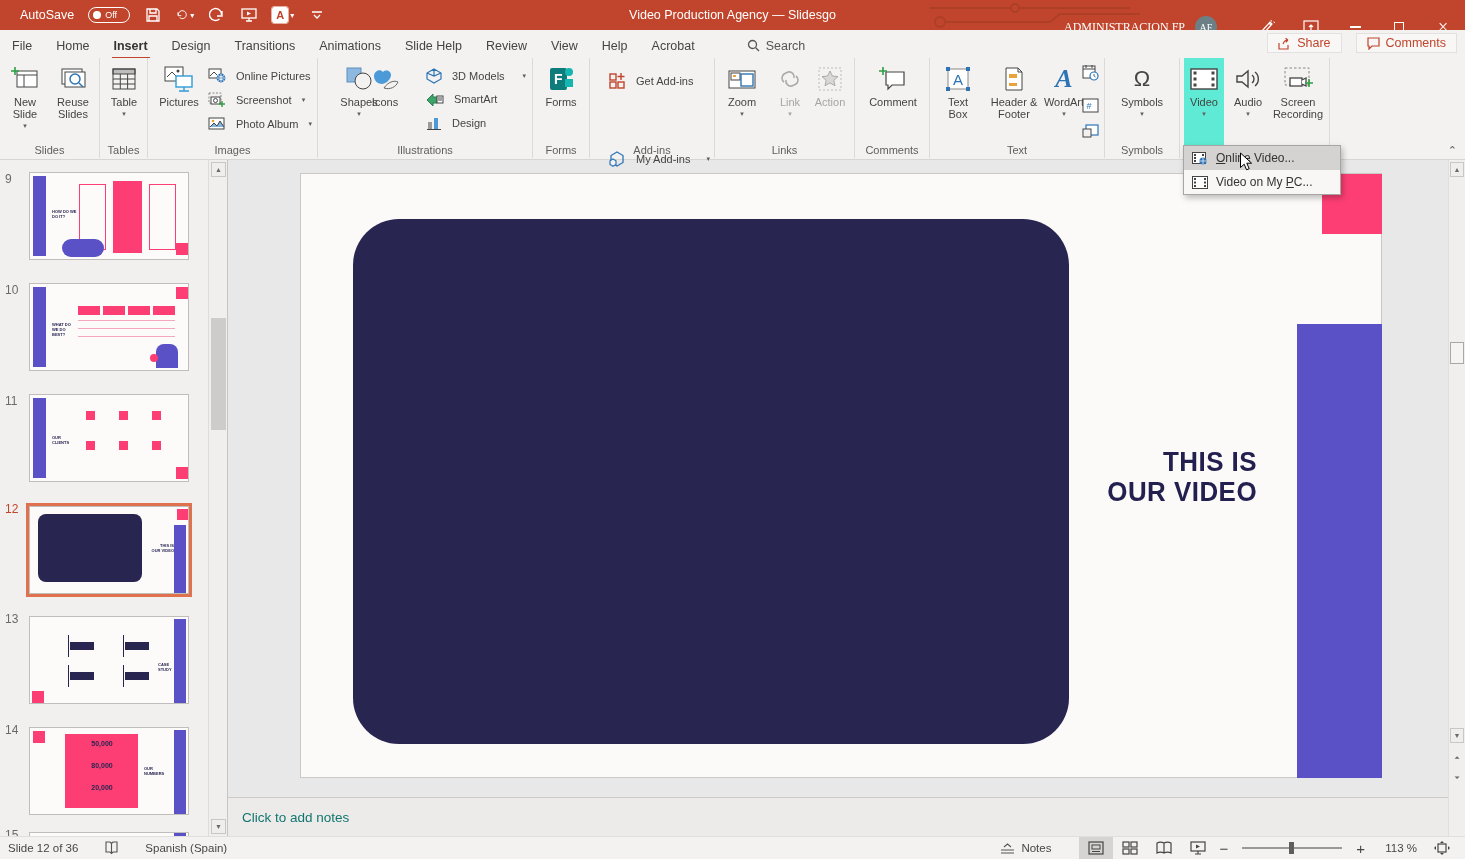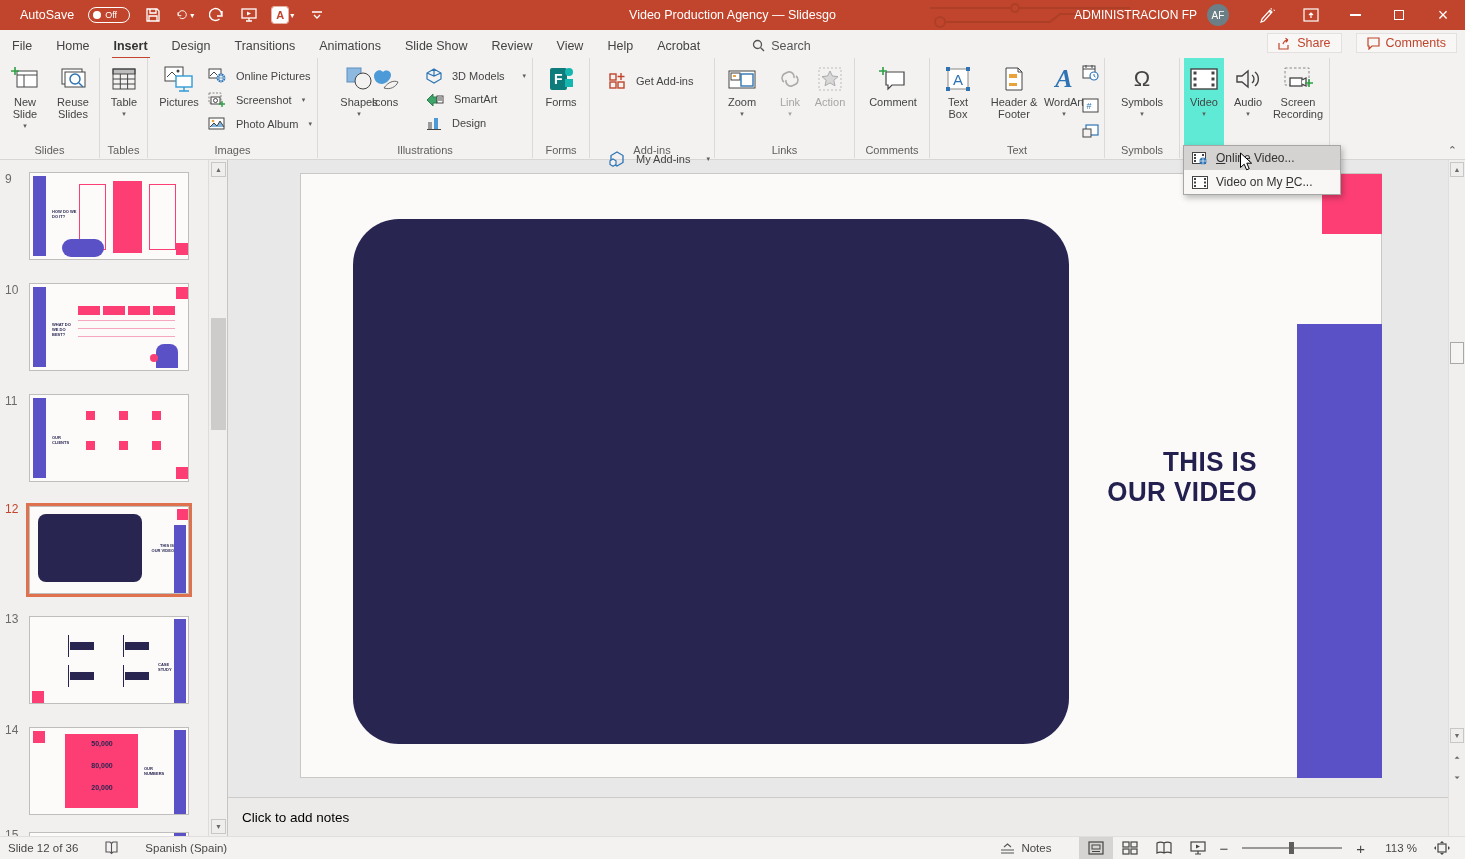--- a/index.html
+++ b/index.html
@@ -12,23 +12,23 @@
   .qat { position:absolute; left:20px; top:0; height:30px; display:flex; align-items:center; gap:14px; }
   .qat .txt { font-size:12.5px; }
   .toggle { width:42px; height:16px; border:1px solid #fff; border-radius:9px; display:flex; align-items:center; padding:0 4px; gap:4px; }
   .toggle .dot { width:8px; height:8px; border-radius:50%; background:#fff; }
   .toggle .off { font-size:9px; }
   .qicon { width:18px; height:18px; display:flex; align-items:center; justify-content:center; }
   .qicon svg { display:block; }
   .abox { width:16px; height:16px; background:#fff; color:#C0452C; font-size:11px; font-weight:bold; display:flex; align-items:center; justify-content:center; border-radius:2px; outline:1px solid #e5b2a5; }
   .dv-w { font-size:8px; color:#fff; margin-left:2px; }
   .tb-title { position:absolute; left:0; right:0; top:0; height:30px; display:flex; align-items:center; justify-content:center; font-size:12.5px; pointer-events:none; }
-  .tb-right { position:absolute; right:0; top:0; height:30px; display:flex; align-items:center; }
+  .tb-right { position:absolute; right:0; top:12px; height:30px; display:flex; align-items:center;font-family:Liberation Serif, serif; }
   .tb-user { font-size:12px; margin-right:10px; }
-  .avatar { width:22px; height:22px; border-radius:50%; background:#6d7f86; color:#fff; font-size:10px; display:flex; align-items:center; justify-content:center; margin-right:16px; }
+  .avatar { width:22px; height:22px; border-radius:50%; background:#6d7f86; color:#fff; font-size:10px; display:flex; align-items:center; justify-content:center; margin-right:28px; }
   .tb-btn { width:44px; height:30px; display:flex; align-items:center; justify-content:center; color:#fff; font-size:14px; }
   .max-sq { width:10px; height:10px; border:1.4px solid #fff; }
   .min-bar { width:11px; height:1.6px; background:#fff; }
 
   
   .tabrow { position:absolute; left:0; top:30px; width:1465px; height:32px; background:#F3F2F1; border-bottom:1px solid #E1DFDD; display:flex; align-items:center; font-size:12.5px; color:#444; }
   .tab { padding:0 12px; height:28px; display:flex; align-items:center; position:relative; }
   .tab.active { font-weight:bold; color:#333; }
   .tab.active::after { content:""; position:absolute; left:10px; right:10px; bottom:0; height:3px; background:#C0452C; }
   .tab-search { display:flex; align-items:center; gap:6px; margin-left:40px; color:#555; }
@@ -75,21 +75,21 @@
   .big-title { position:absolute; right:124px; top:273px; text-align:right; font-size:27px; font-weight:bold; color:#232050; line-height:30px; letter-spacing:.5px; transform:scaleX(.96); transform-origin:right; }
   .c-pink { position:absolute; left:1021px; top:0; width:60px; height:60px; background:#FC3E74; }
   .c-purp { position:absolute; left:996px; top:150px; width:85px; height:454px; background:#5B51C7; }
 
   
   .rscroll { position:absolute; left:1448px; top:160px; width:17px; height:676px; background:#F0EFEE; border-left:1px solid #E0DFDE; }
   .rs-btn { position:absolute; left:1px; width:14px; height:15px; background:#EFEEED; border:1px solid #C8C7C6; color:#6A6A6A; font-size:7px; display:flex; align-items:center; justify-content:center; }
   .rs-thumb { position:absolute; left:1px; top:182px; width:14px; height:22px; background:#F5F4F3; border:1px solid #A9A8A7; }
 
   
-  .notes { position:absolute; left:228px; top:797px; width:1220px; height:39px; background:#ECEBEA; border-top:1px solid #CCCBCA; display:flex; align-items:center; padding-left:14px; font-size:13.5px; color:#000000; }
+  .notes { position:absolute; left:228px; top:797px; width:1220px; height:39px; background:#ECEBEA; border-top:1px solid #CCCBCA; display:flex; align-items:center; padding-left:14px; font-size:13.5px; color:#0f766e; }
 
   
   .status { position:absolute; left:0; top:836px; width:1465px; height:23px; background:#F3F2F1; border-top:1px solid #E1DFDD; font-size:11.5px; color:#484644; }
   .st-l { position:absolute; left:8px; top:0; height:22px; display:flex; align-items:center; gap:26px; }
   .st-r { position:absolute; right:6px; top:0; height:22px; display:flex; align-items:center; }
   .viewbtn { width:34px; height:22px; display:flex; align-items:center; justify-content:center; }
   .viewbtn.on { background:#D6D4D2; }
   .zoomtrack { position:relative; width:100px; height:2px; background:#9B9998; margin:0 10px; }
   .zoomthumb { position:absolute; left:47px; top:-5px; width:5px; height:12px; background:#605E5C; }
   .zpm { font-size:15px; color:#484644; padding:0 4px; }
@@ -174,21 +174,21 @@
     </div>
   </div>
 
   <div class="tabrow">
     <span class="tab">File</span>
     <span class="tab">Home</span>
     <span class="tab active">Insert</span>
     <span class="tab">Design</span>
     <span class="tab">Transitions</span>
     <span class="tab">Animations</span>
-    <span class="tab">Slide Show</span>
+    <span class="tab">Slide Help</span>
     <span class="tab">Review</span>
     <span class="tab">View</span>
     <span class="tab">Help</span>
     <span class="tab">Acrobat</span>
     <span class="tab-search">
       <svg width="13" height="13" viewBox="0 0 13 13">
           <circle cx="5.5" cy="5.5" r="4" fill="none" stroke="#555" stroke-width="1.3"></circle>
           <path d="M8.7 8.7 L12 12" stroke="#555" stroke-width="1.3"></path>
         </svg>
       <span>Search</span>

